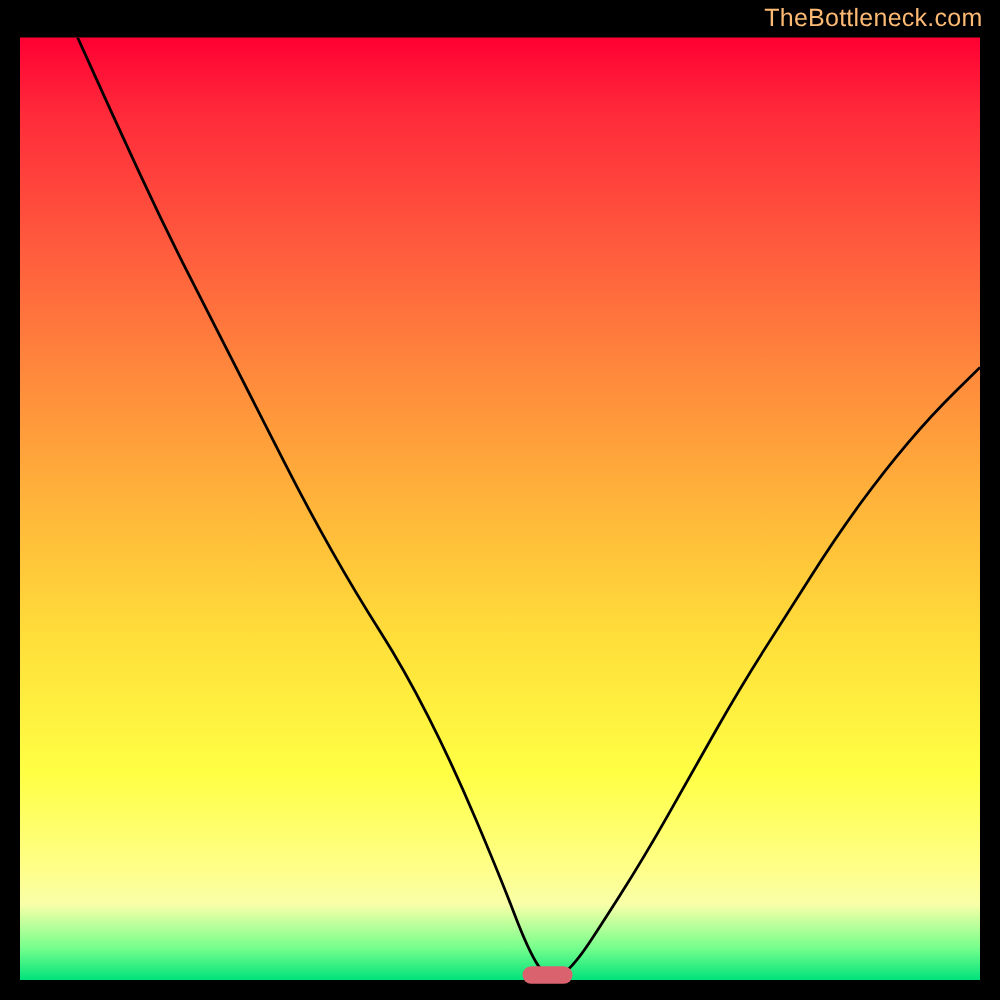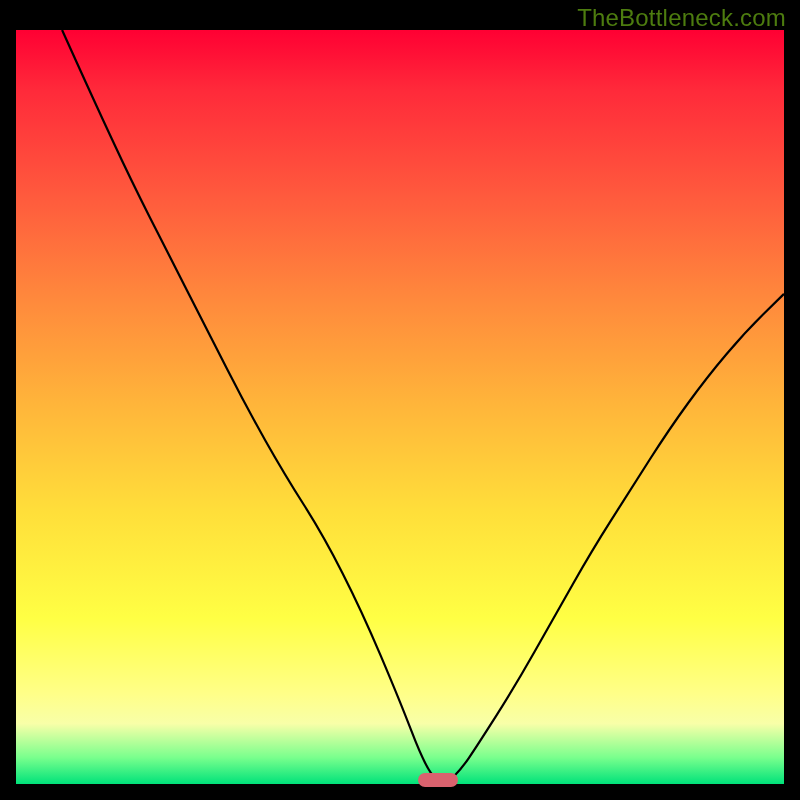--- a/index.html
+++ b/index.html
@@ -42,22 +42,22 @@
     left: 0;
     top: 0;
     width: 768px;
     height: 754px;
     pointer-events: none;
   }
   .watermark {
     position: absolute;
     right: 14px;
     top: 4px;
-    color: #4d7c0f;
-    font-size: 24px;
+    color: #fdba74;
+    font-size: 20px;
     letter-spacing: 0.2px;
     user-select: none;
   }
   .marker {
     position: absolute;
     width: 40px;
     height: 14px;
     border-radius: 7px;
     background: #d9626e;
   }

